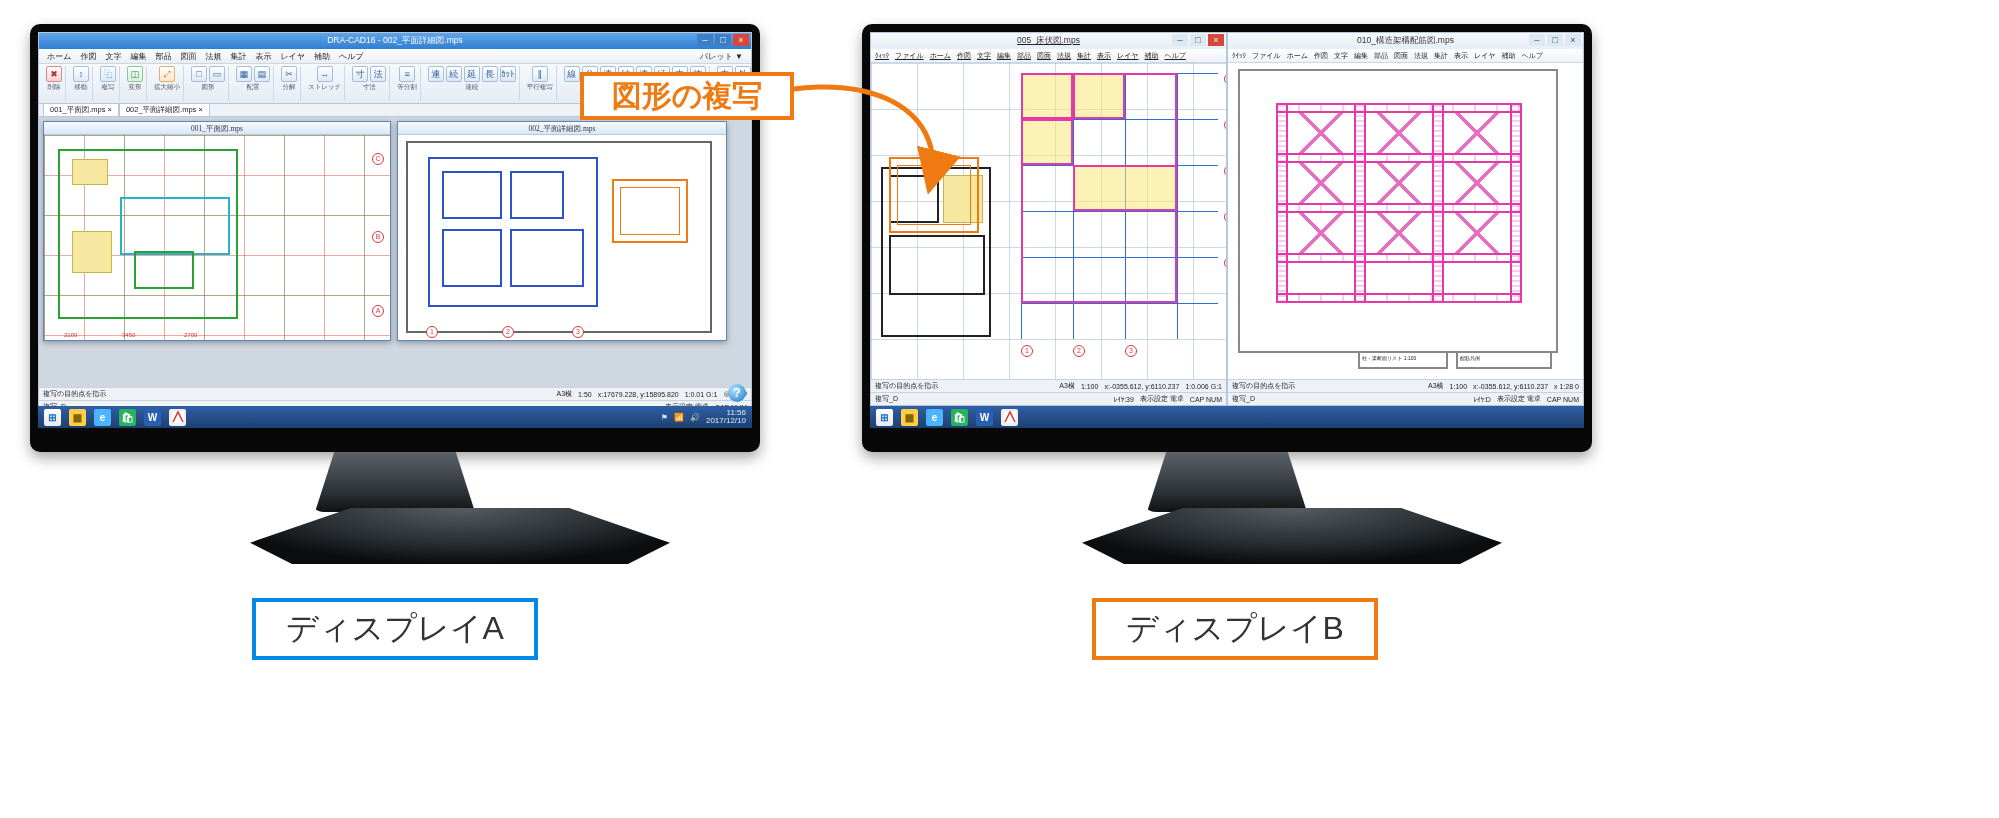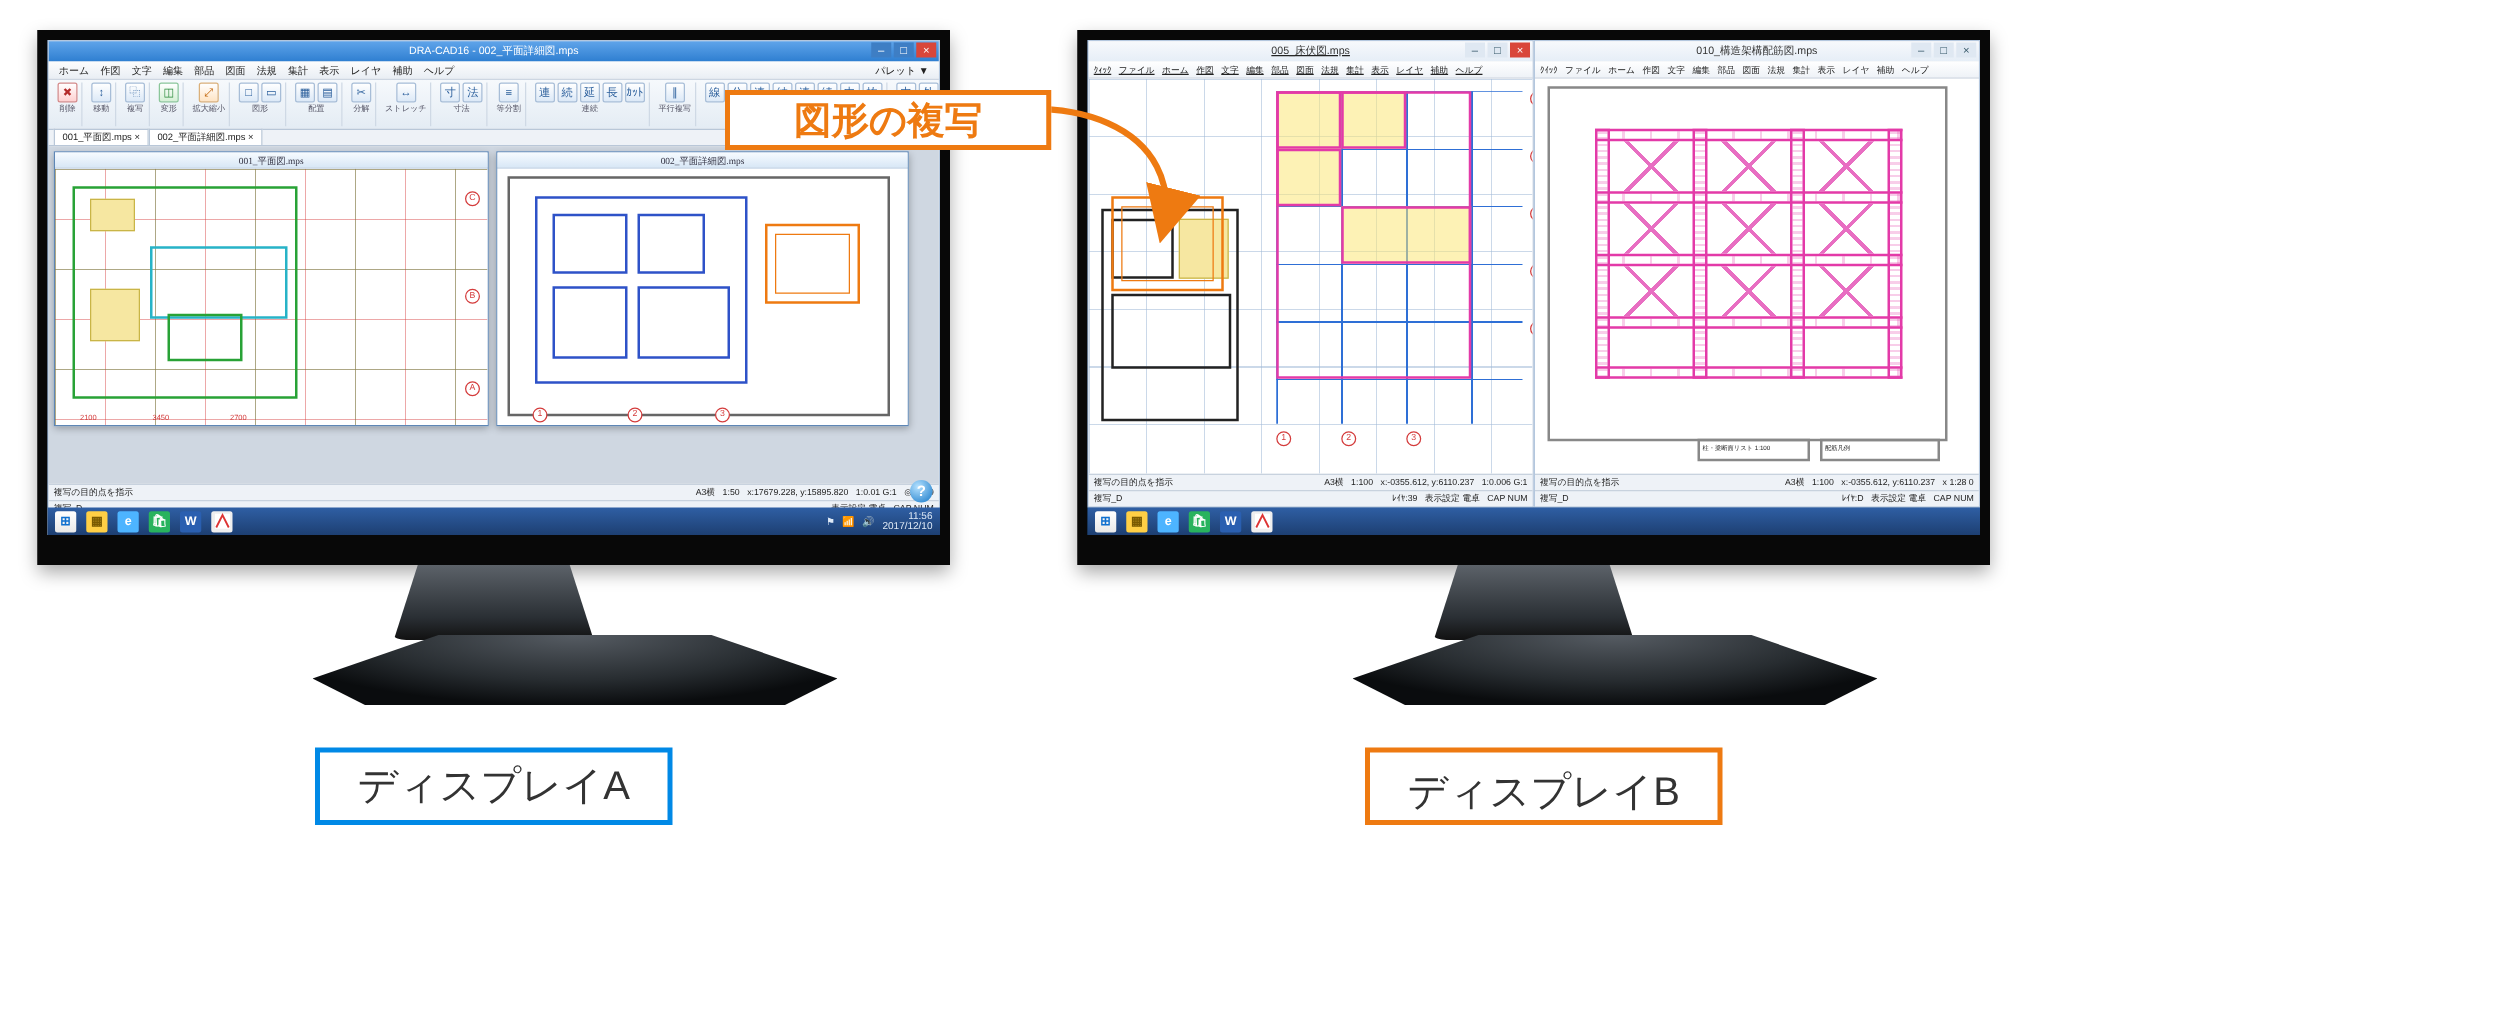--- a/index.html
+++ b/index.html
@@ -20,21 +20,21 @@
     position: absolute;
     width: 730px;
     top: 0;
   }
   #monitorA { left: 6px; }
   #monitorB { left: 838px; }
 
   .monitor-frame {
     border: 8px solid #080808;
     border-bottom-width: 24px;
-    border-radius: 0;
+    border-radius: 10px;
     background: #000;
     box-shadow: 0 6px 14px rgba(0,0,0,.35);
   }
 
   .screen {
     background: #1f4f87;
     width: 100%;
     height: 396px;
     position: relative;
     overflow: hidden;
@@ -78,28 +78,28 @@
     border: 4px solid;
     display: flex;
     align-items: center;
     justify-content: center;
     font-size: 32px;
     font-weight: 500;
     color: #333;
     background: #fff;
   }
   #labelA { left: 228px; border-color: #0089e6; }
-  #labelB { left: 1068px; border-color: #ee7a11; align-items: flex-end; }
+  #labelB { left: 1068px; border-color: #ee7a11; }
 
   
   .callout {
     position: absolute;
     left: 556px;
     top: 48px;
-    width: 261px;
+    width: 214px;
     height: 48px;
     border: 4px solid #ee7a11;
     background: #fff;
     color: #ee7a11;
     font-size: 30px;
     font-weight: 600;
     display: flex;
     align-items: center;
     justify-content: center;
     z-index: 50;

